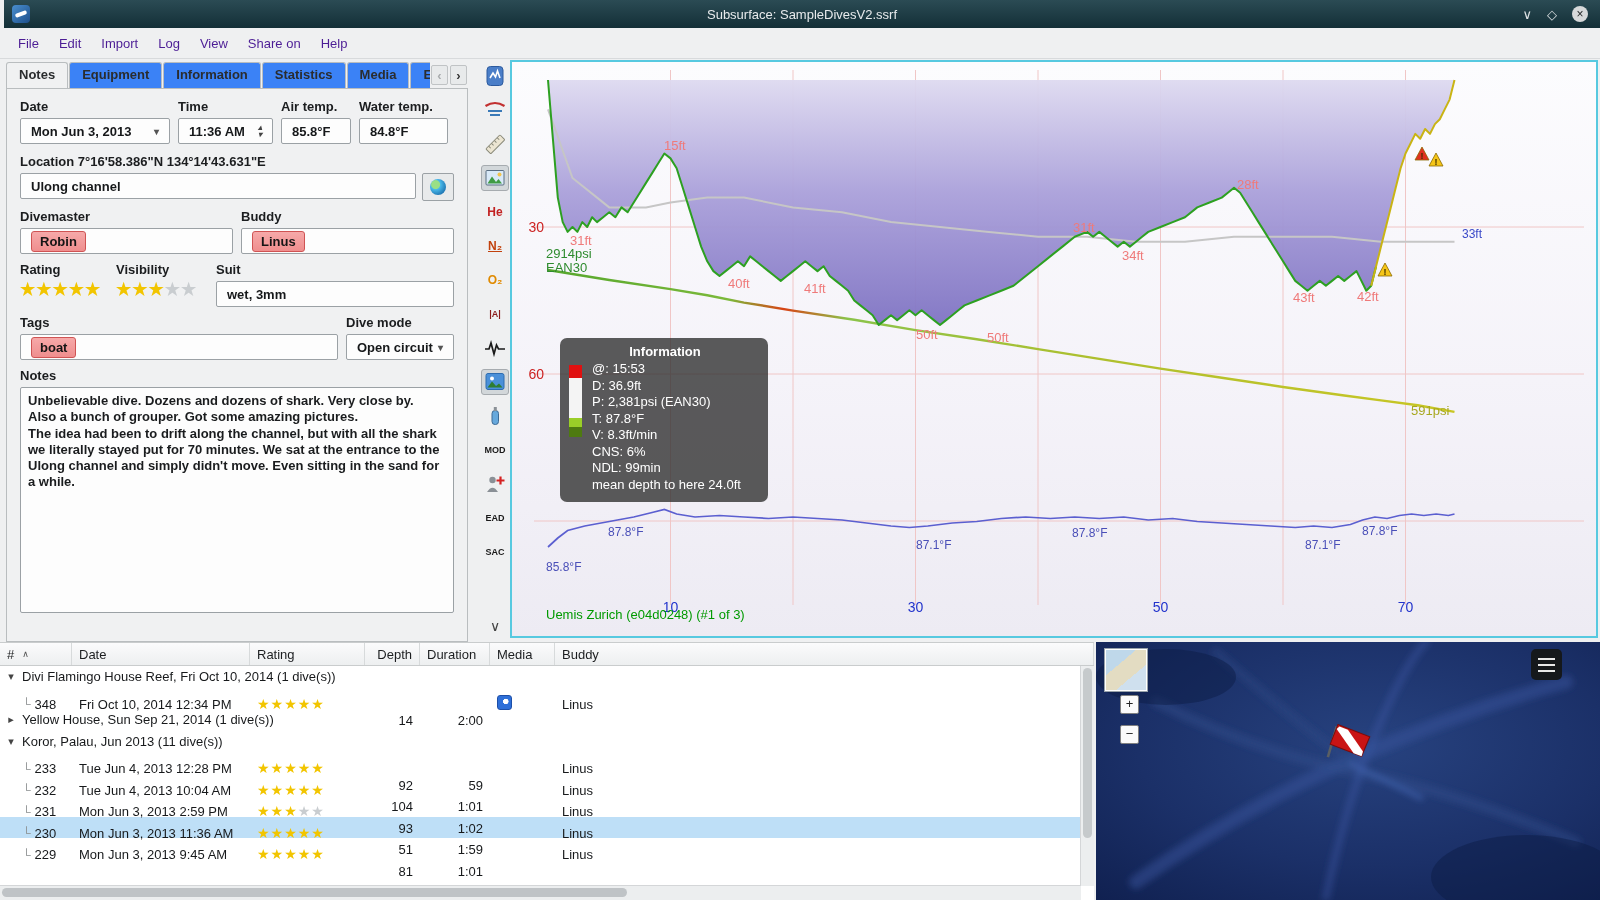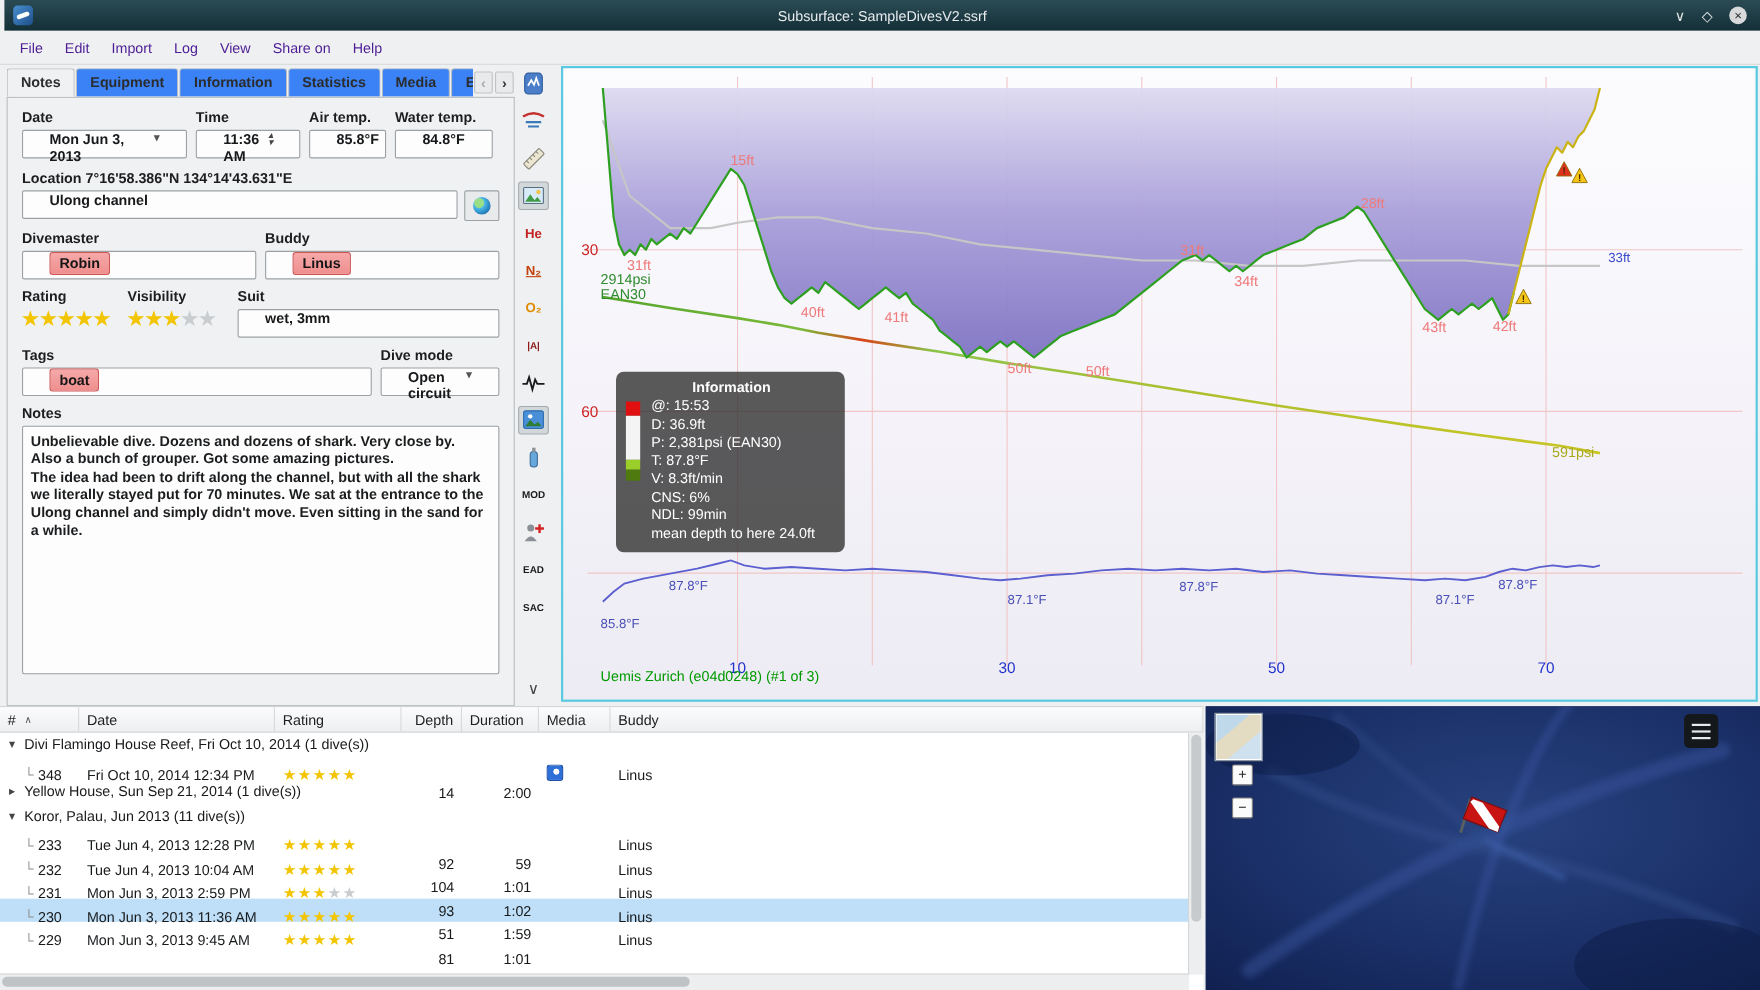--- a/index.html
+++ b/index.html
@@ -33,42 +33,42 @@
   .tab.active{background:#f0f1f2;position:relative;z-index:2;}
   .tab-scroll{display:flex;gap:2px;padding:0 1px 3px;}
   .tsbtn{width:15px;height:18px;display:flex;align-items:center;justify-content:center;font-size:13px;
     color:#333;border:1px solid #c0c3c5;background:#e8eaeb;border-radius:2px;}
   .tsbtn.disabled{color:#a8abad;}
   .panel-body{position:absolute;top:26px;left:0;right:0;bottom:0;background:#f0f1f2;
     border:1px solid #b9bdbf;padding:10px 13px;box-sizing:border-box;}
   .flabel{display:block;font-size:13px;color:#1b1d1f;margin-bottom:4px;}
   .frow{display:flex;gap:8px;}
   .input{background:#fdfdfd;border:1px solid #9ba1a5;border-radius:2px;height:26px;box-sizing:border-box;
-    font-size:13px;color:#16181a;display:flex;padding:0 24px;position:relative;gap:4px;}
+    font-size:13px;color:#16181a;display:flex;align-items:center;padding:0 10px;position:relative;gap:4px;}
   .combo .arrow{margin-left:auto;color:#555;font-size:10px;}
   .spinners{margin-left:auto;display:flex;flex-direction:column;line-height:7px;font-size:8px;color:#444;}
   .w-date{width:150px}.w-time{width:95px}.w-air{width:70px}.w-water{width:89px}
   .loc-row{display:flex;gap:6px;}
   .loc-row .input{flex:1;}
   .globe-btn{width:30px;height:26px;border:1px solid #9ba1a5;border-radius:2px;background:#e8eaeb;
     display:flex;align-items:center;justify-content:center;}
   .globe{width:16px;height:16px;border-radius:50%;
     background:radial-gradient(circle at 35% 35%,#9adf86 0 4px,#49b8e8 5px,#1f77b4 75%);}
   .chip{background:linear-gradient(#f6a9a9,#ef8e8e);border:1px solid #cf5454;border-radius:3px;
     padding:0 8px;font-size:13px;height:19px;display:inline-flex;align-items:center;color:#151515;}
   .stars{display:inline-flex;}
   .stars .star{font-size:17px;color:#c9cdd0;margin-right:1px;line-height:1;}
   .stars .star.on{color:#f2c500;}
   .notesbox{background:#fdfdfd;border:1px solid #9ba1a5;border-radius:2px;height:226px;font-size:13px;
     padding:5px 7px;white-space:pre-wrap;line-height:1.25;overflow:hidden;box-sizing:border-box;}
   .mt10{margin-top:10px}.mt8{margin-top:8px}
 
   
   .profile-toolbar{position:absolute;left:471px;top:63px;width:38px;height:576px;
-    display:flex;flex-direction:column;align-items:flex-start;gap:8px;}
+    display:flex;flex-direction:column;align-items:flex-end;gap:8px;}
   .ticon{width:28px;height:26px;display:flex;align-items:center;justify-content:center;
     font-size:12px;font-weight:bold;border-radius:3px;box-sizing:border-box;}
   .ticon.small{font-size:9px;}
   .ticon.active{background:#d2d7da;border:1px solid #a6abaf;}
   .ticon:last-child{margin-top:auto;font-weight:normal;font-size:14px;color:#444;}
 
   
   .chart-wrap{position:absolute;left:510px;top:60px;width:1084px;height:574px;border:2px solid #57c9e0;
     background:linear-gradient(180deg,#fcfcfe 0%,#f5f3f9 55%,#edebf3 100%);}
   .chart-wrap svg{position:absolute;left:0;top:0;}

